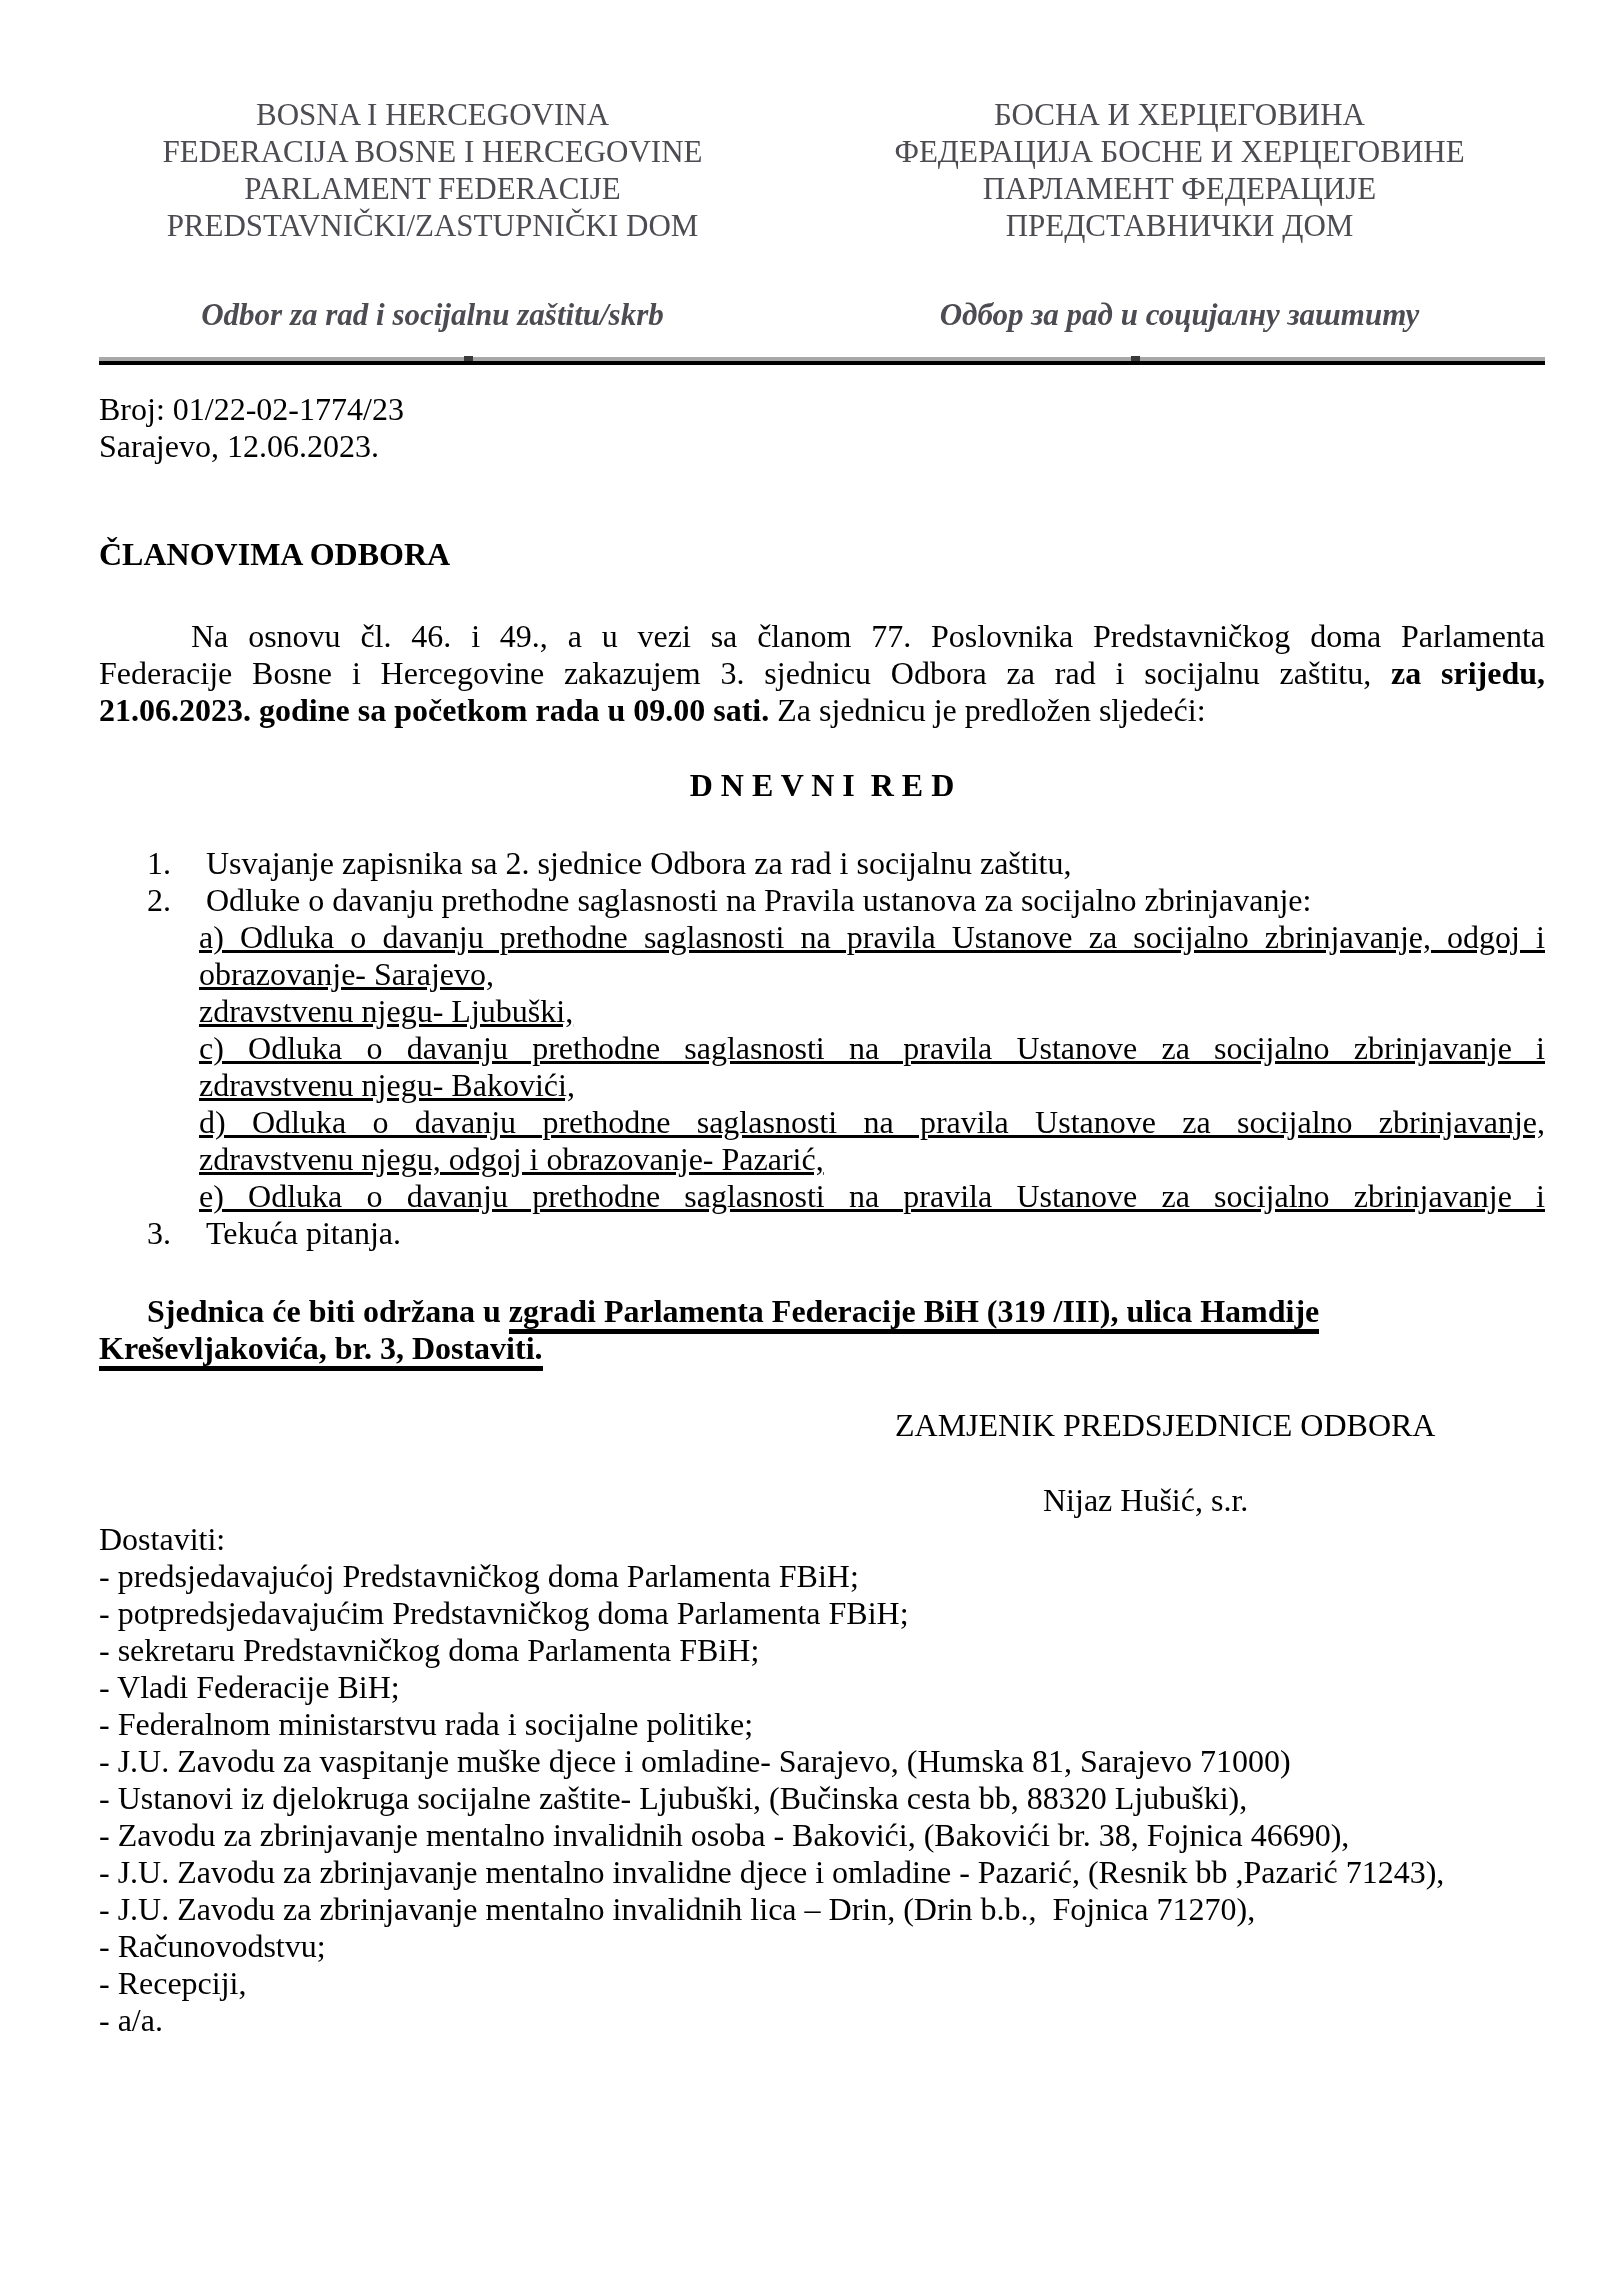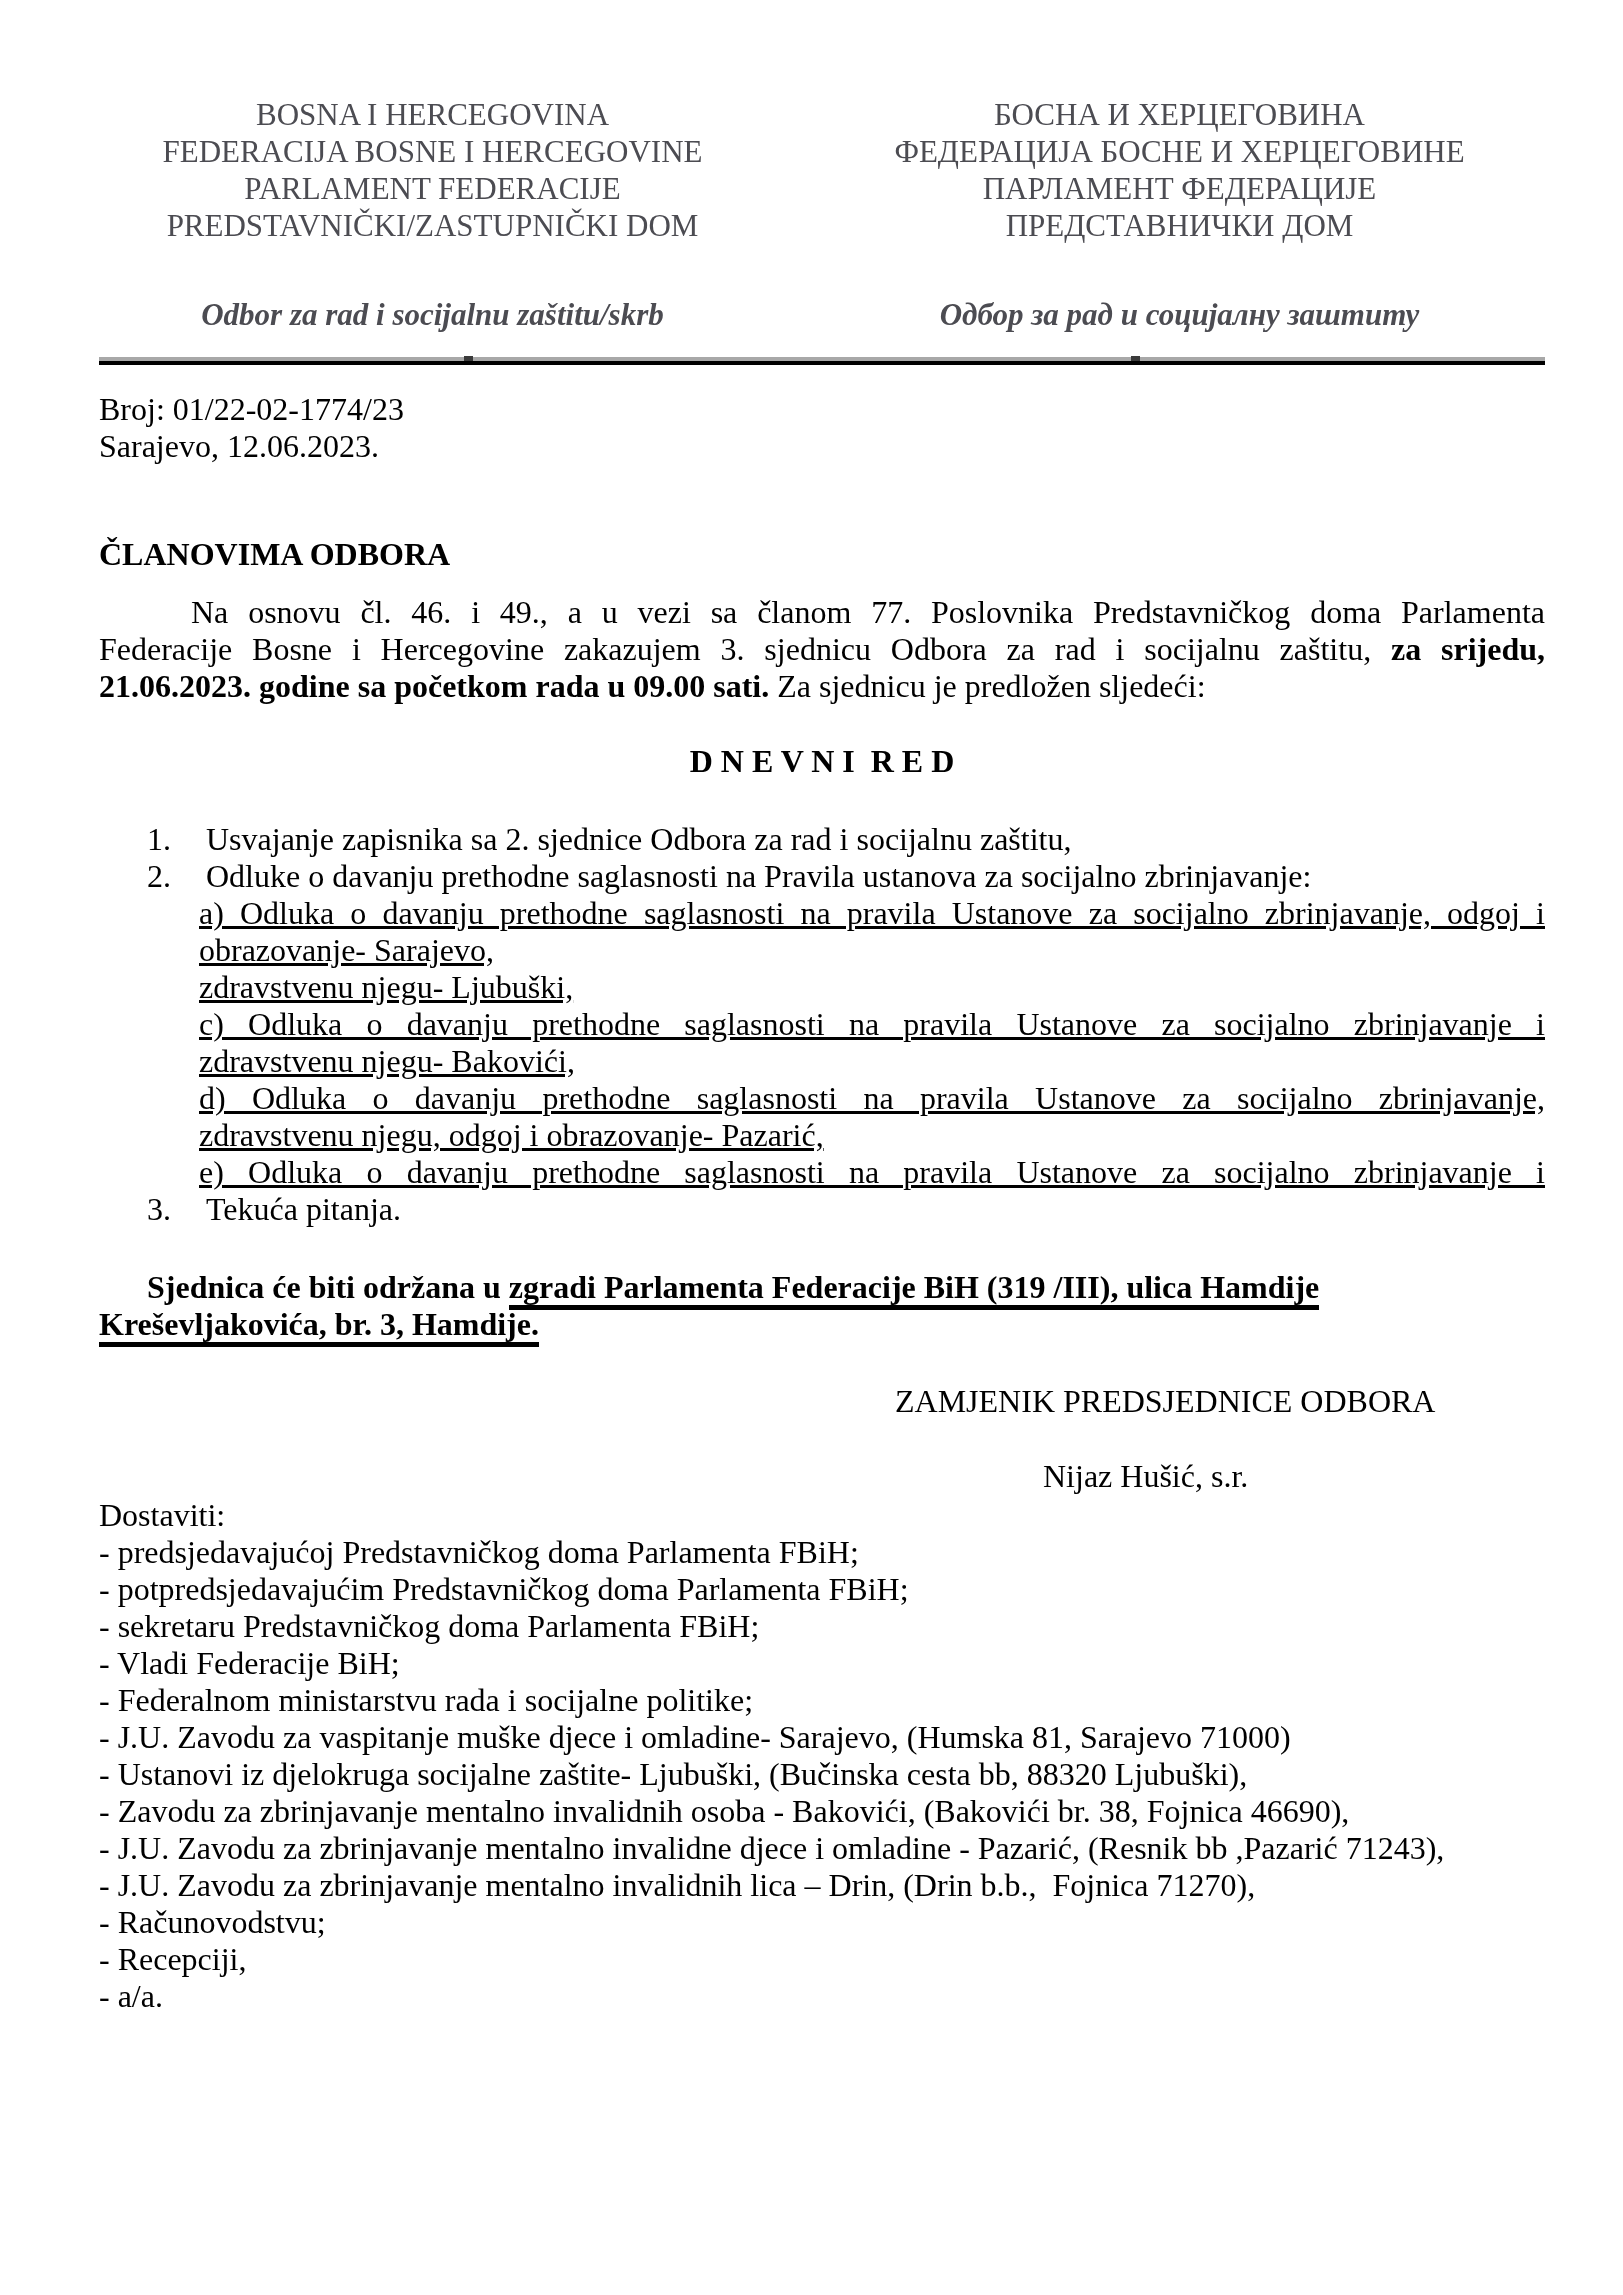--- a/index.html
+++ b/index.html
@@ -23,21 +23,21 @@
   
   .rule { margin-top:24px; margin-left:0; width:1446px; position:relative; }
   .rule-top { height:3.9px; background:#a8a8a8; }
   .rule-bottom { height:4.6px; background:#000000; }
   .tick { position:absolute; top:-0.7px; height:4.6px; width:9.2px; background:#3a3a3a; }
   .tick.t1 { left:365px; } .tick.t2 { left:1032px; }
   
   .ref { margin-top:26px; }
   .addressee { margin-top:71px; font-weight:bold; }
   
-  .intro { margin-top:21px; width:1446px;font-family:Liberation Serif, serif; }
+  .intro { margin-top:45px; width:1446px;font-family:Liberation Serif, serif; }
   .line { min-height:37px; }
   .just { text-align:justify; text-align-last:justify; }
   .indent140 { text-indent:92px; }
   .b { font-weight:bold; }
   
   .agenda-title { margin-top:38px; width:1446px; text-align:center; font-weight:bold; white-space:pre; }
   .agenda { margin-top:41px; width:1446px; }
   .agenda-item { display:flex; }
   .agenda-num { flex:none; margin-left:48px; width:49px; }
   .agenda-text { flex:1;margin-left:10px; }
@@ -115,21 +115,21 @@
     <div class="sub-line">zdravstvenu njegu, odgoj i obrazovanje- Pazarić,</div>
     <div class="sub-line just">e) Odluka o davanju prethodne saglasnosti na pravila Ustanove za socijalno zbrinjavanje i</div>
     <div class="agenda-item">
       <span class="agenda-num">3.</span>
       <span class="agenda-text">Tekuća pitanja.</span>
     </div>
   </div>
 
   <div class="location">
     <div class="line l1"><span class="b">Sjednica će biti održana u </span><span class="b uline">zgradi Parlamenta Federacije BiH (319 /III), ulica Hamdije</span></div>
-    <div class="line"><span class="b uline">Kreševljakovića, br. 3, Hamdije.</span></div>
+    <div class="line"><span class="b uline">Kreševljakovića, br. 3, Dostaviti.</span></div>
   </div>
 
   <div class="sig-title">ZAMJENIK PREDSJEDNICE ODBORA</div>
   <div class="sig-name">Nijaz Hušić, s.r.</div>
 
   <div class="distribution">
     <div class="dist-label">Dostaviti:</div>
     <div class="dist-item">- predsjedavajućoj Predstavničkog doma Parlamenta FBiH;</div>
     <div class="dist-item">- potpredsjedavajućim Predstavničkog doma Parlamenta FBiH;</div>
     <div class="dist-item">- sekretaru Predstavničkog doma Parlamenta FBiH;</div>

